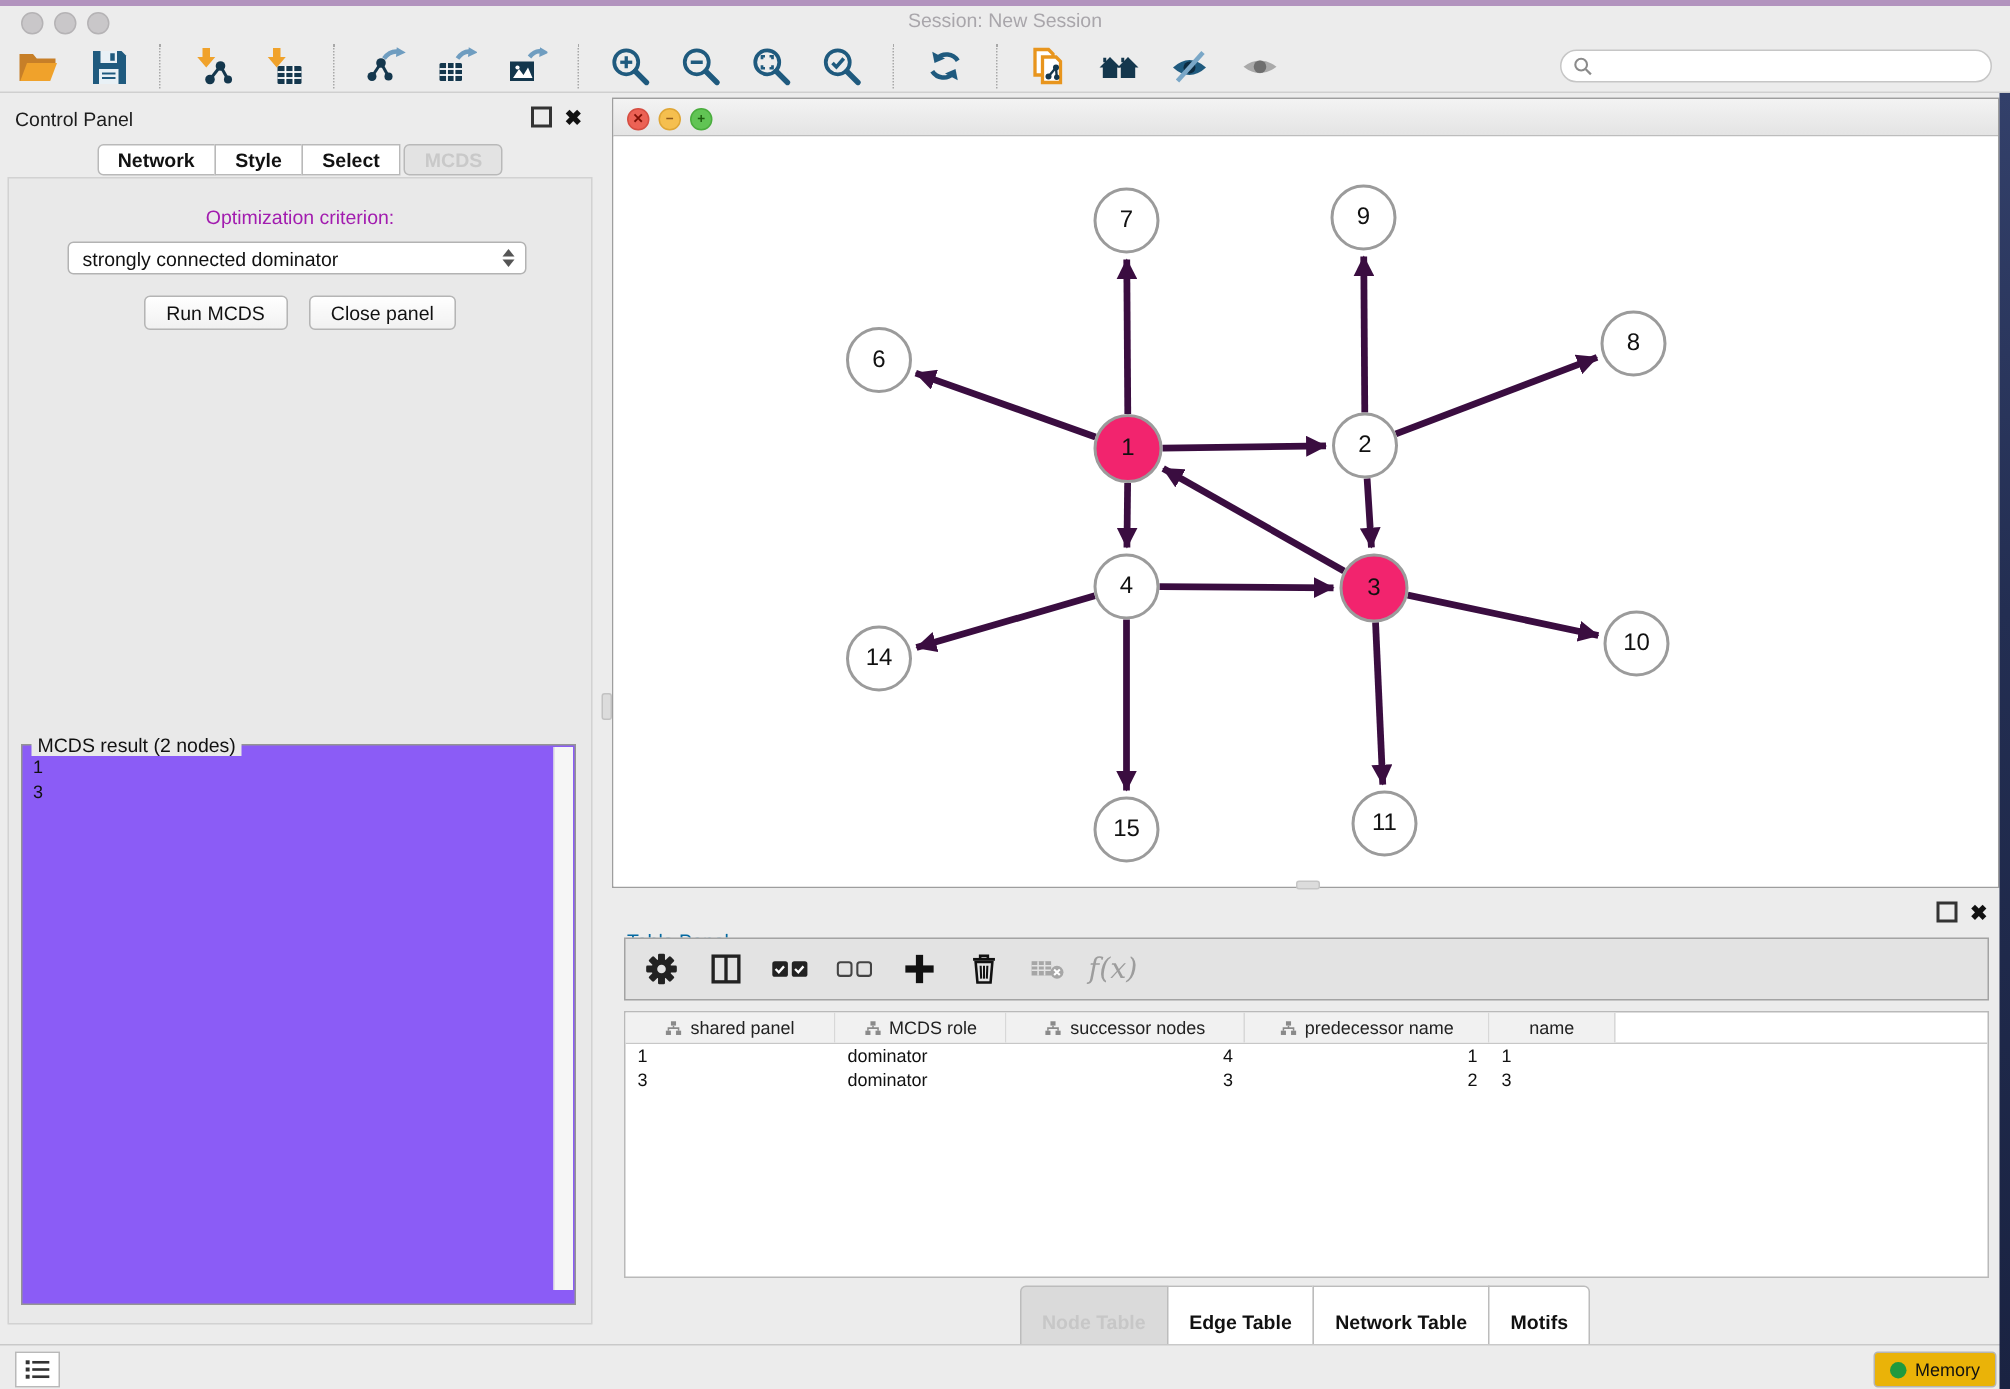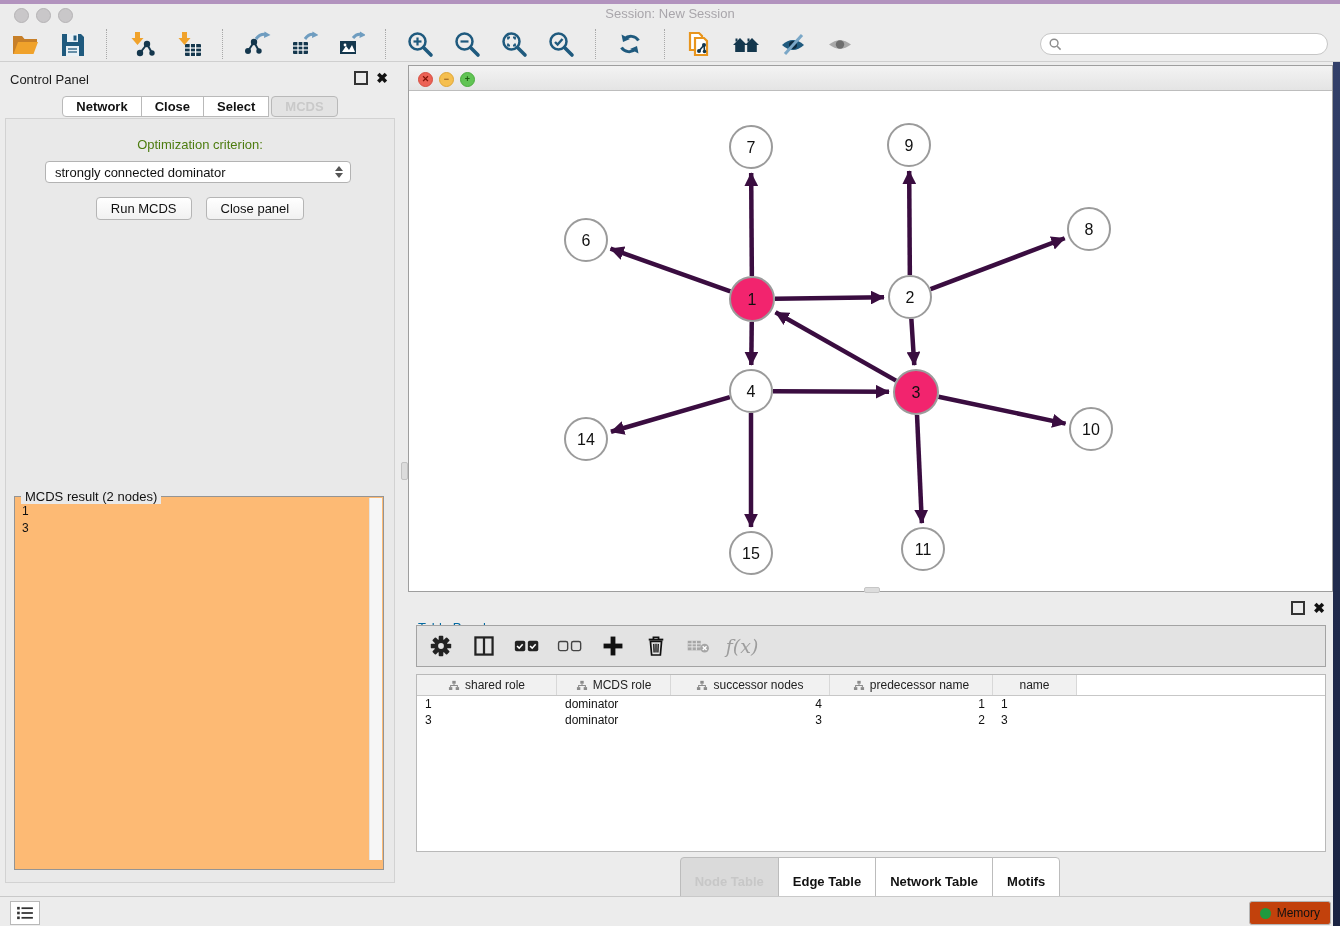--- a/index.html
+++ b/index.html
@@ -28,31 +28,31 @@
   .cp-header{left:10px;top:10px;font-size:13px;color:#1c1c1c;text-align:right;}
   .panel-btns{top:9px;display:flex;gap:8px;align-items:center;}
   .float-box{width:10px;height:10px;border:2px solid #333;display:inline-block;}
   .close-x{font-size:14px;font-weight:bold;color:#111;line-height:10px;}
   .cp-tabs{left:0;top:34px;width:400px;display:flex;justify-content:center;}
   .tab{padding:2px 13px;font-size:13px;font-weight:bold;background:#fff;border:1px solid #b9b9b9;
        margin-left:-1px;color:#111;}
   .tab:first-child{border-radius:4px 0 0 4px;margin-left:0;}
   .tab.active{background:#e3e3e3;color:#c9c9c9;border-radius:4px;margin-left:2px;}
   .cp-body{left:5px;top:56px;width:388px;height:763px;background:#e9e9e9;border:1px solid #d2d2d2;}
-  .opt-label{left:0;top:18px;width:100%;text-align:center;font-size:13px;color:#4d7c0f;}
+  .opt-label{left:0;top:18px;width:100%;text-align:center;font-size:13px;color:#a21caf;}
   .dropdown{left:39px;top:42px;width:306px;height:22px;background:#fff;border:1px solid #b3b3b3;border-radius:4px;
             display:flex;align-items:center;padding-left:9px;box-sizing:border-box;font-size:13px;color:#111;}
   .dd-stepper{margin-left:auto;margin-right:7px;display:flex;flex-direction:column;gap:2px;}
   .dd-stepper i{width:0;height:0;border-left:4px solid transparent;border-right:4px solid transparent;display:block;}
   .dd-up{border-bottom:5px solid #555;}
   .dd-down{border-top:5px solid #555;}
   .btn-row{left:0;top:78px;width:100%;display:flex;justify-content:center;gap:14px;}
   .btn{height:21px;padding:0 14px;background:linear-gradient(#ffffff,#f1f1f1);border:1px solid #b5b5b5;
        border-radius:4px;font-size:13px;color:#111;display:flex;align-items:center;}
-  .result-box{left:8px;top:377px;width:368px;height:372px;background:#fdba74;border:1px solid #949494;}
+  .result-box{left:8px;top:377px;width:368px;height:372px;background:#8b5cf6;border:1px solid #949494;}
   .result-title{left:6px;top:-8px;background:#e9e9e9;padding:0 4px;font-size:13px;color:#111;}
   .result-lines{left:0;top:4px;padding:2px 7px;font-size:12px;color:#111;line-height:17px;}
   .result-scroll{right:1px;top:1px;width:12px;height:362px;background:#f6f6f6;border-left:1px solid #e4e4e4;}
 
   .v-splitter{left:400px;top:62px;width:8px;height:834px;background:#ececec;}
   .v-handle{left:1px;top:400px;width:5px;height:16px;background:#dcdcdc;border:1px solid #c2c2c2;border-radius:2px;}
 
   
   .network-window{left:408px;top:65px;width:925px;height:527px;background:#fff;border:1px solid #9e9e9e;box-sizing:border-box;}
   .nw-titlebar{left:0;top:0;width:100%;height:25px;background:linear-gradient(#f3f3f3,#e4e4e4);
@@ -84,21 +84,21 @@
   .tp-tabs{left:0;top:262px;width:925px;display:flex;justify-content:center;}
   .btab{padding:16px 14px;font-size:13px;font-weight:bold;background:#fff;border:1px solid #bcbcbc;margin-left:-1px;color:#111;}
   .btab:first-child{border-radius:4px 0 0 4px;}
   .btab:last-child{border-radius:0 4px 4px 0;}
   .btab.active{background:#dadada;color:#c7c7c7;border-radius:4px 0 0 4px;}
 
   
   .status-bar{left:0;top:896px;width:1340px;height:30px;background:#ececec;border-top:1px solid #c9c9c9;box-sizing:border-box;}
   .sb-left-btn{left:10px;top:4px;width:28px;height:22px;background:#fff;border:1px solid #b9b9b9;
                display:flex;align-items:center;justify-content:center;}
-  .memory-btn{right:9px;top:4px;height:22px;background:#c2410c;border:1px solid #b5b5b5;border-radius:3px;
+  .memory-btn{right:9px;top:4px;height:22px;background:#eab308;border:1px solid #b5b5b5;border-radius:3px;
               display:flex;align-items:center;gap:6px;padding:0 10px;font-size:12px;color:#111;}
   .mem-dot{width:11px;height:11px;border-radius:50%;}
 
   .desktop-edge{left:1333px;top:62px;width:7px;height:864px;
                 background:linear-gradient(180deg,#33406a 0%,#232e52 40%,#1a2342 100%);}
 </style>
 </head>
 <body>
 
 <div class="abs titlebar">
@@ -278,21 +278,21 @@
 </div>
 
 <div class="abs control-panel">
   <div class="abs cp-header">Control Panel</div>
   <div class="abs panel-btns" style="right:12px;">
     <span class="float-box"></span>
     <span class="close-x">✖</span>
   </div>
   <div class="abs cp-tabs" id="cp-tabs">
       <div class="tab">Network</div>
-      <div class="tab">Close</div>
+      <div class="tab">Style</div>
       <div class="tab">Select</div>
       <div class="tab active">MCDS</div>
     </div>
   <div class="abs cp-body">
     <div class="abs opt-label">Optimization criterion:</div>
     <div class="abs dropdown">
       <span>strongly connected dominator</span>
       <span class="dd-stepper">
           <i class="dd-up"></i>
           <i class="dd-down"></i>
@@ -472,21 +472,21 @@
           <span style="display: inline-flex;">
             <svg width="12" height="11" viewBox="0 0 14 13">
               <g fill="#8a8a8a">
                 <rect x="5" y="1" width="4" height="3.4"></rect>
                 <rect x="1" y="8.4" width="4" height="3.4"></rect>
                 <rect x="9" y="8.4" width="4" height="3.4"></rect>
               </g>
               <path d="M7 4.5 v2 M3 8.4 v-2 h8 v2" stroke="#8a8a8a" stroke-width="1.2" fill="none"></path>
             </svg>
           </span>
-          <span>shared role</span>
+          <span>shared panel</span>
         </div>
         <div class="th" style="width: 114px;">
           <span style="display: inline-flex;">
             <svg width="12" height="11" viewBox="0 0 14 13">
               <g fill="#8a8a8a">
                 <rect x="5" y="1" width="4" height="3.4"></rect>
                 <rect x="1" y="8.4" width="4" height="3.4"></rect>
                 <rect x="9" y="8.4" width="4" height="3.4"></rect>
               </g>
               <path d="M7 4.5 v2 M3 8.4 v-2 h8 v2" stroke="#8a8a8a" stroke-width="1.2" fill="none"></path>

